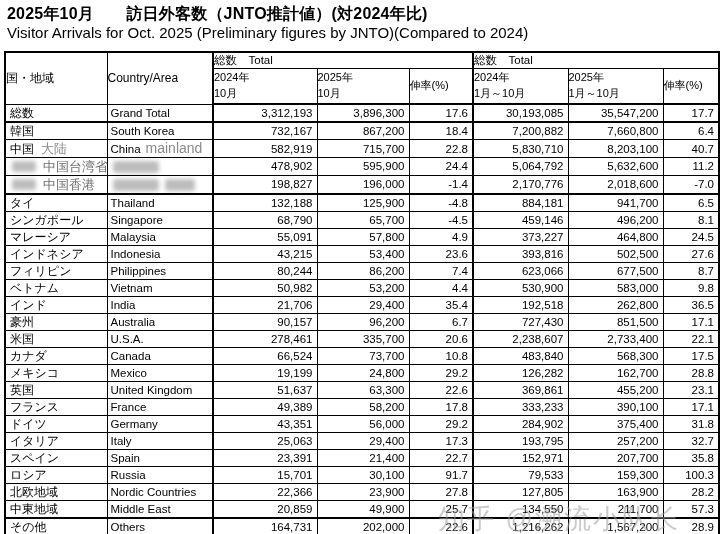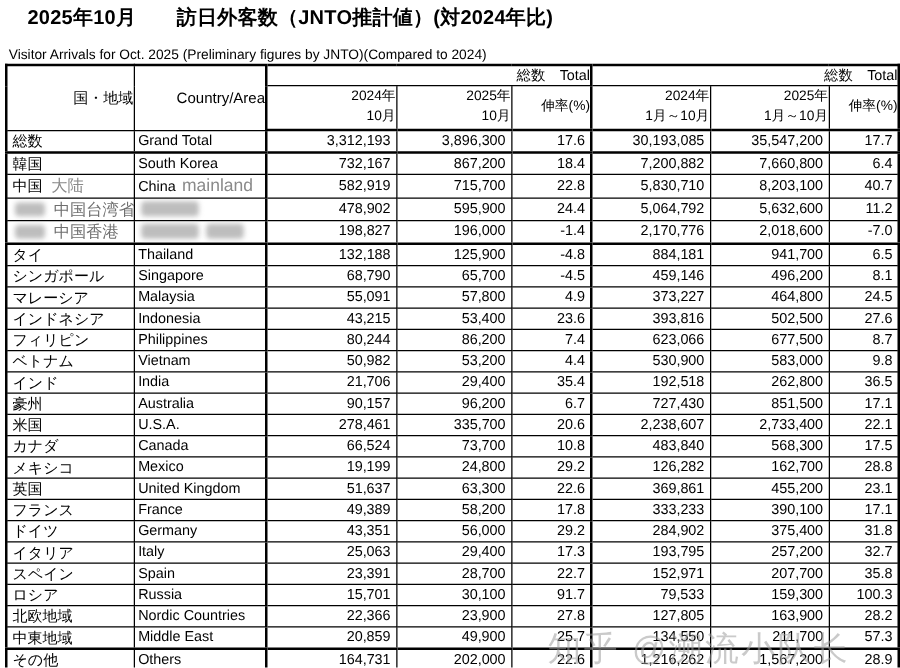--- a/index.html
+++ b/index.html
@@ -2,32 +2,32 @@
 <html><head>
 <meta charset="utf-8">
 <style>
   html,body{margin:0;padding:0;}
   body{
     width:720px;height:534px;position:relative;background:#ffffff;
     font-family:"Liberation Sans","DejaVu Sans",sans-serif;color:#000;
     overflow:hidden;
   }
   .title{
-    position:absolute;left:22px;top:4px;font-size:16px;font-weight:bold;
+    position:absolute;left:7px;top:4px;font-size:16px;font-weight:bold;
     white-space:nowrap;letter-spacing:.2px;
   }
   .subtitle{
-    position:absolute;left:7px;top:38px;font-size:11px;white-space:nowrap;
+    position:absolute;left:7px;top:24px;font-size:15px;white-space:nowrap;
   }
   table.arrivals{
     position:absolute;left:4px;top:51px;border-collapse:collapse;table-layout:fixed;
     width:714px;border:2px solid #000;
   }
   th,td{border:1px solid #000;padding:0;overflow:hidden;white-space:nowrap;}
-  thead th{font-weight:normal;text-align:right;vertical-align:middle;}
+  thead th{font-weight:normal;text-align:left;vertical-align:middle;}
   .hdr-group{font-size:11.5px;height:14px;}
   .hdr-sub{font-size:11px;height:34px;line-height:1.45;white-space:pre-line;}
   .hdr-side{font-size:12px;margin-top:48px;}
   tbody td{height:16px;font-size:11.5px;line-height:16px;}
   td.c-jp{padding-left:4px;font-size:12px;}
   td.c-en{padding-left:3px;font-size:11.5px;}
   td.c-num{text-align:right;padding-right:4px;}
   
   .vthick{border-left-width:2px !important;}
   tr.thick-bottom td{border-bottom-width:2px;}
@@ -281,21 +281,21 @@
         <td class="c-num">29,400</td>
         <td class="c-num">17.3</td>
         <td class="c-num vthick">193,795</td>
         <td class="c-num">257,200</td>
         <td class="c-num">32.7</td>
       </tr>
       <tr>
         <td class="c-jp">スペイン</td>
         <td class="c-en">Spain</td>
         <td class="c-num vthick">23,391</td>
-        <td class="c-num">28,700</td>
+        <td class="c-num">21,400</td>
         <td class="c-num">22.7</td>
         <td class="c-num vthick">152,971</td>
         <td class="c-num">207,700</td>
         <td class="c-num">35.8</td>
       </tr>
       <tr>
         <td class="c-jp">ロシア</td>
         <td class="c-en">Russia</td>
         <td class="c-num vthick">15,701</td>
         <td class="c-num">30,100</td>

